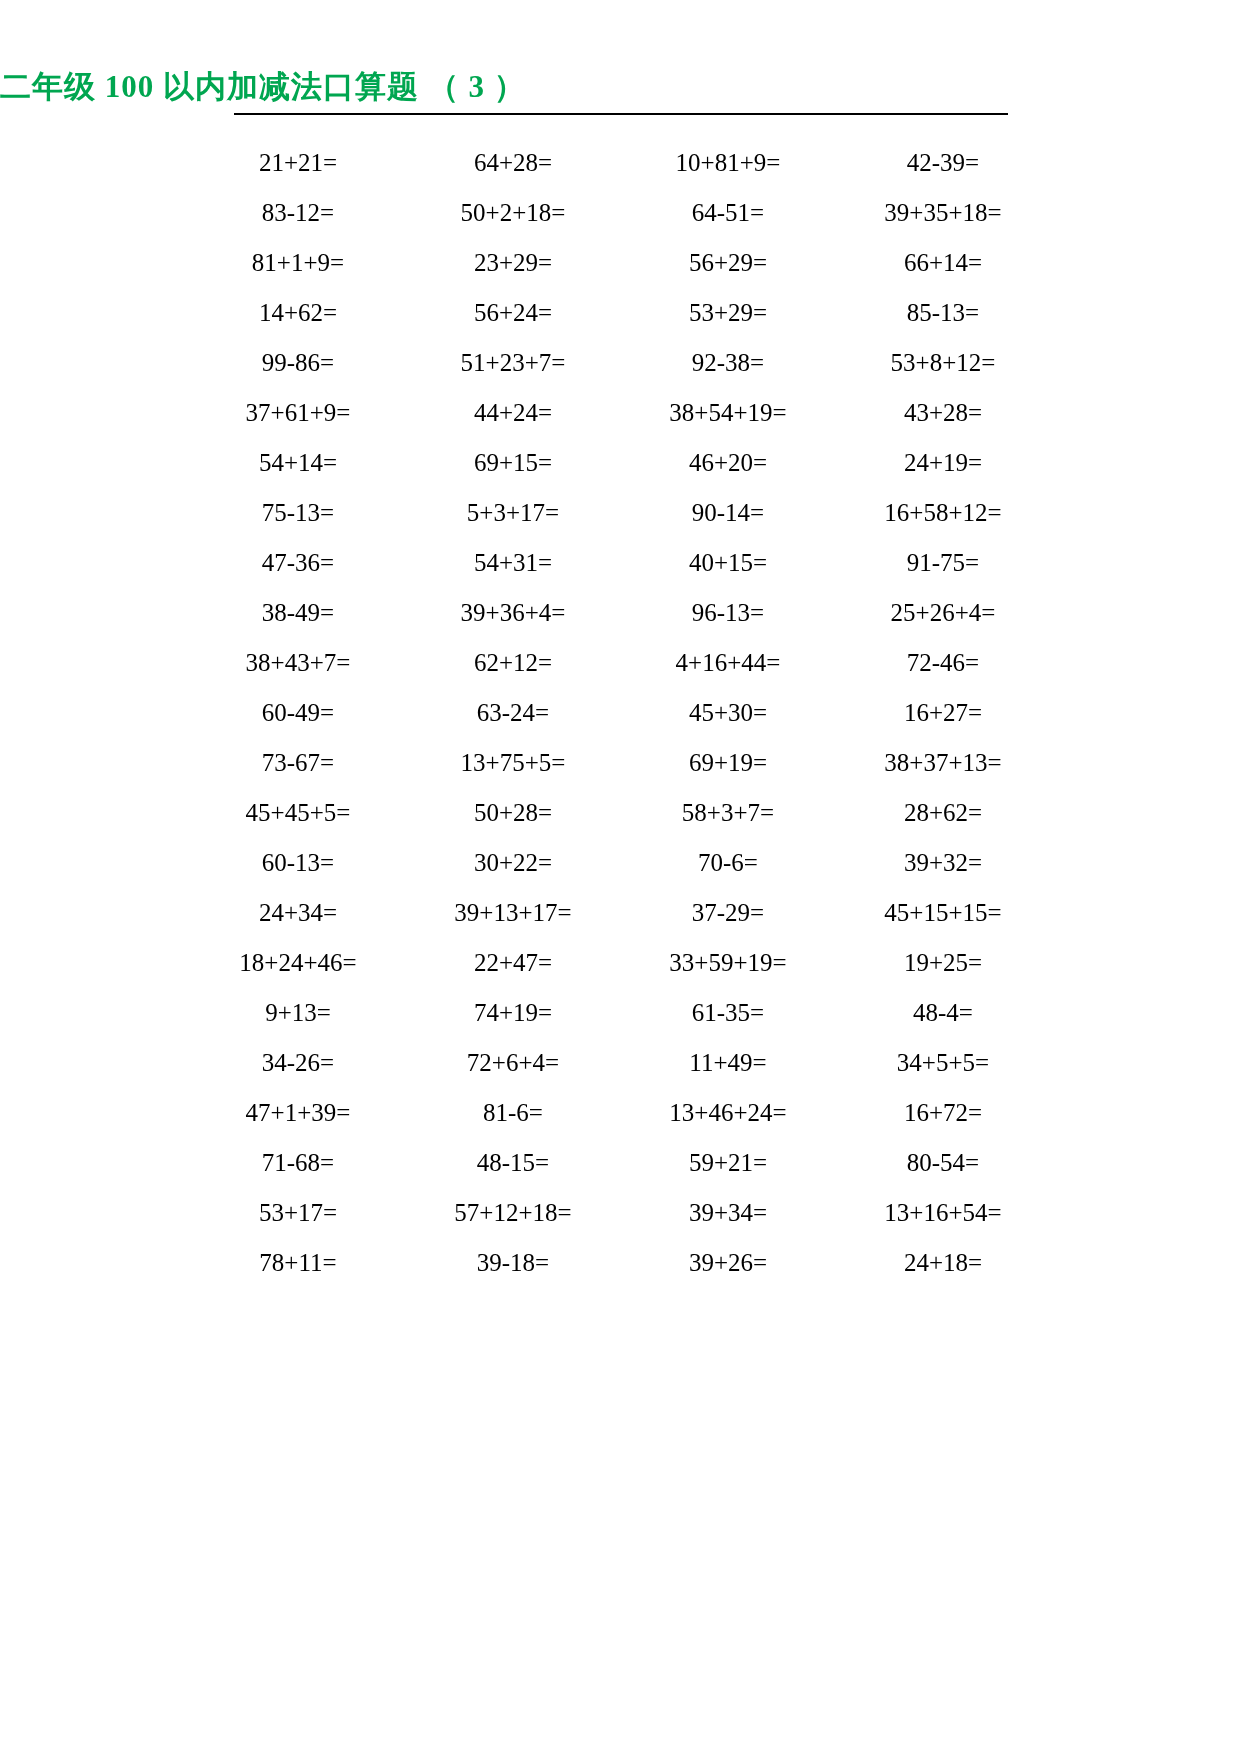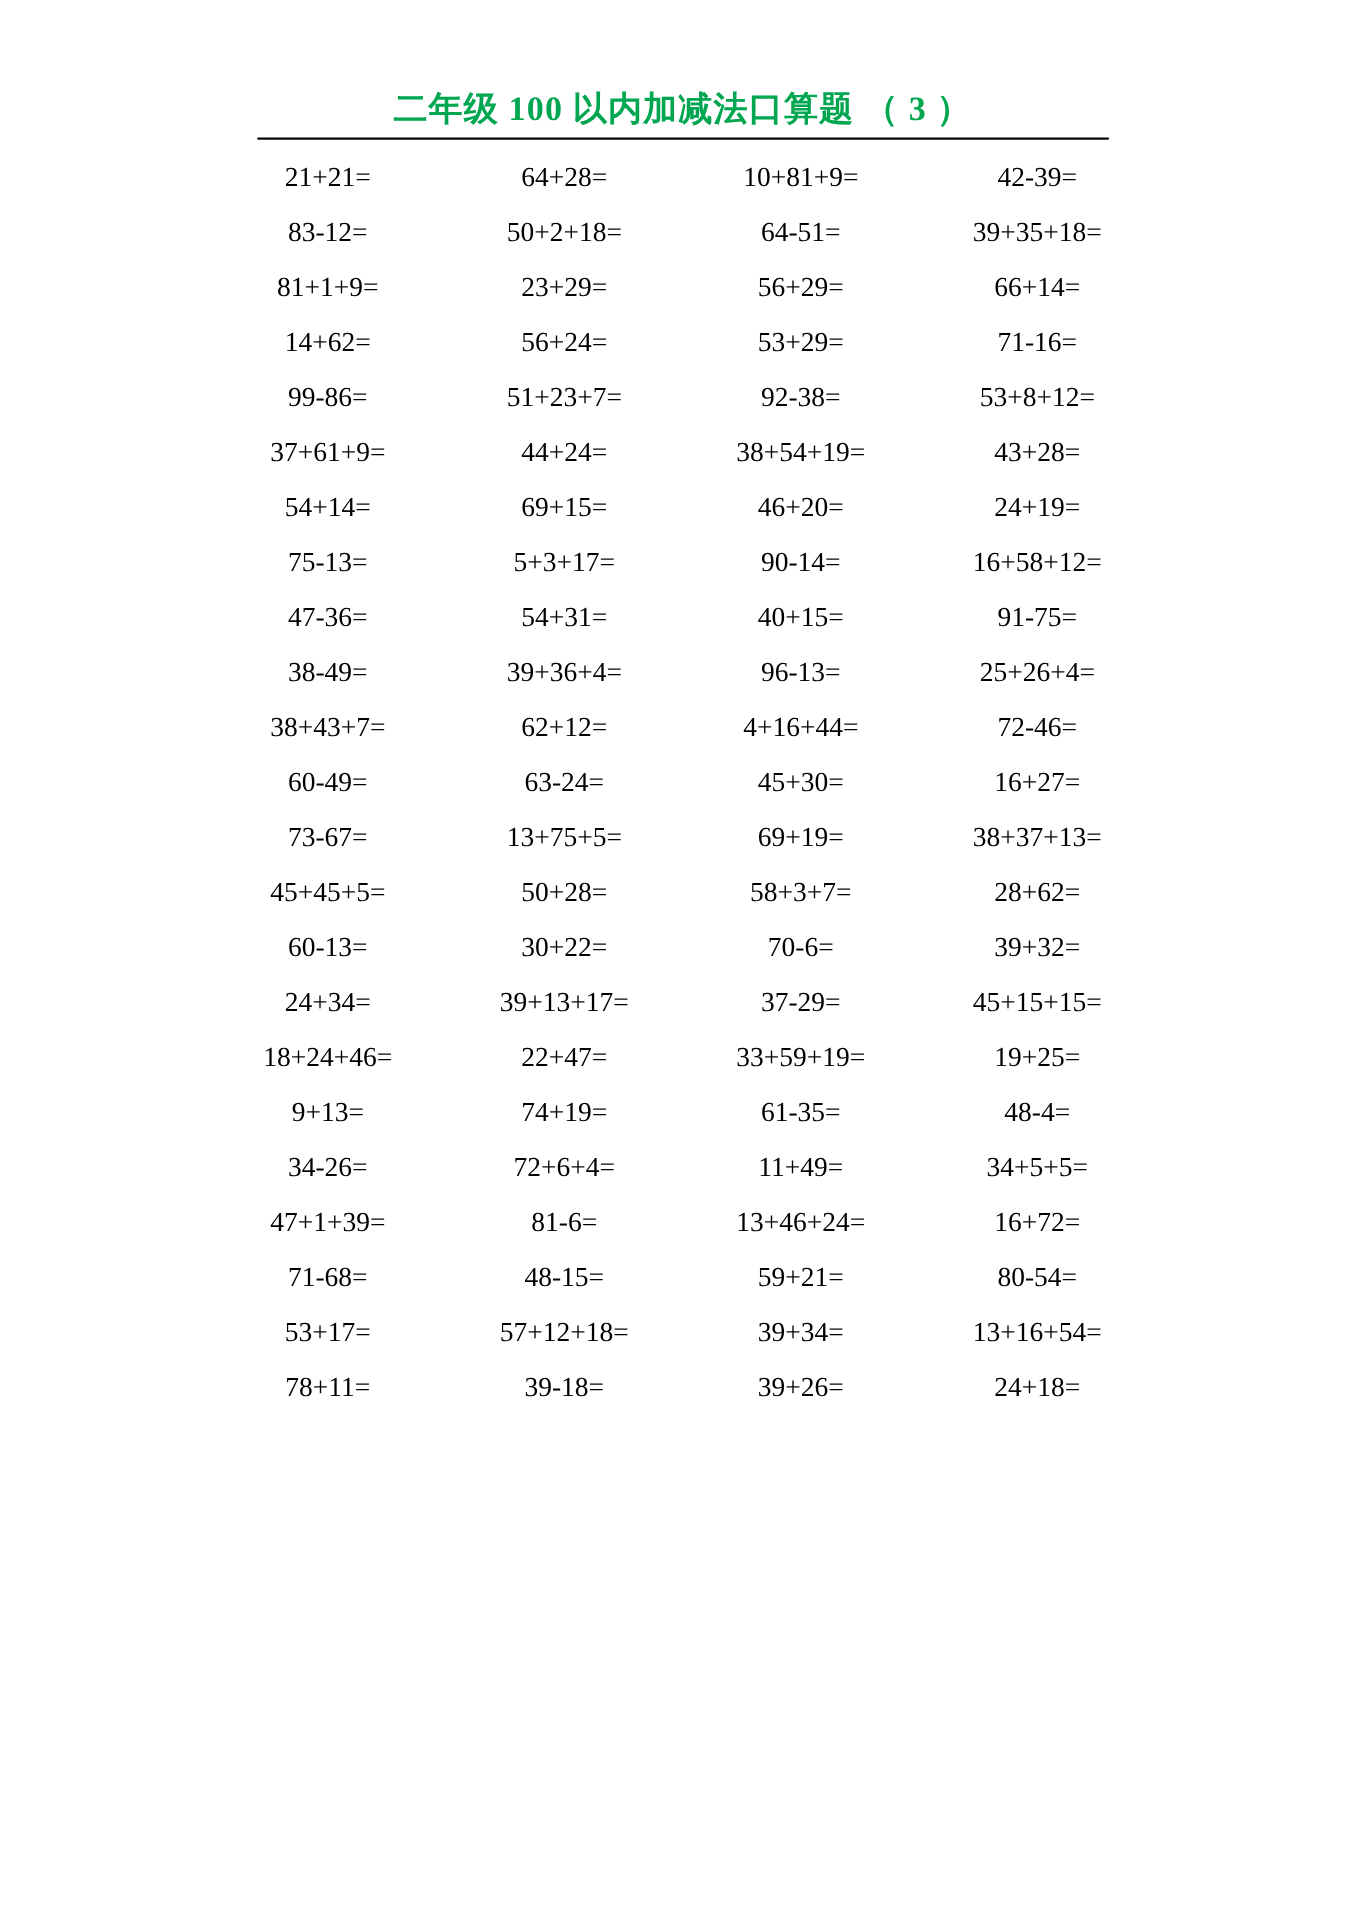--- a/index.html
+++ b/index.html
@@ -16,22 +16,21 @@
   }
   .page {
     width: 1241px;
     height: 1754px;
     box-sizing: border-box;
     padding: 0;
     position: relative;
   }
   .title-wrap {
     padding-top: 68px;
-    text-align: center;
-    margin-top: 12px;
+    text-align: left;
   }
   .title {
     font-family: "Liberation Serif", serif;
     font-size: 31px;
     font-weight: bold;
     color: #00a650;
     letter-spacing: 1px;
     display: inline-block;
     line-height: 1.2;
   }
@@ -43,21 +42,21 @@
   }
   .sheet {
     margin: 0 auto;
     width: 860px;
     padding-top: 22px;
   }
   .row {
     display: flex;
     width: 100%;
     height: 50px;
-    align-items: flex-start;
+    align-items: center;
   }
   .cell {
     flex: 1 1 25%;
     text-align: center;
     font-size: 25px;
     font-family: "Liberation Serif", serif;
     color: #000000;
     white-space: nowrap;
     line-height: 1;
   }
@@ -88,21 +87,21 @@
       <div class="row">
         <div class="cell">81+1+9=</div>
         <div class="cell">23+29=</div>
         <div class="cell">56+29=</div>
         <div class="cell">66+14=</div>
       </div>
       <div class="row">
         <div class="cell">14+62=</div>
         <div class="cell">56+24=</div>
         <div class="cell">53+29=</div>
-        <div class="cell">71-16=</div>
+        <div class="cell">85-13=</div>
       </div>
       <div class="row">
         <div class="cell">99-86=</div>
         <div class="cell">51+23+7=</div>
         <div class="cell">92-38=</div>
         <div class="cell">53+8+12=</div>
       </div>
       <div class="row">
         <div class="cell">37+61+9=</div>
         <div class="cell">44+24=</div>

